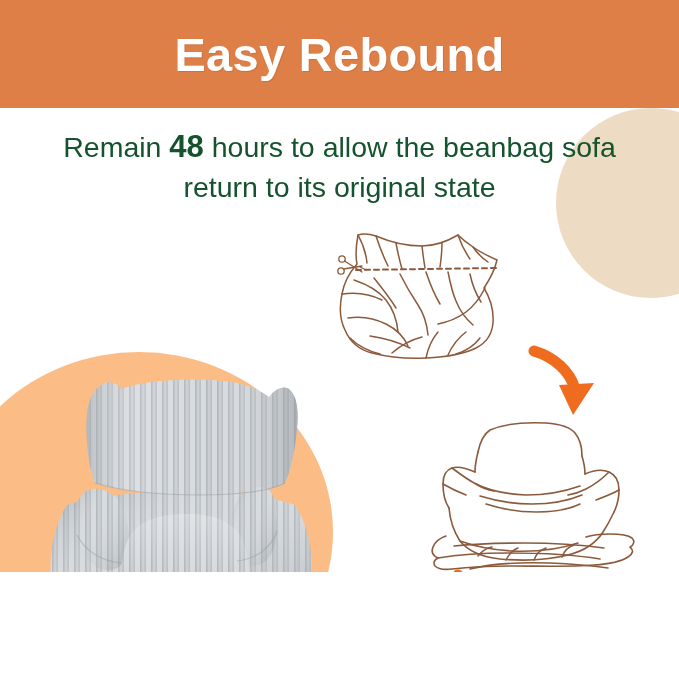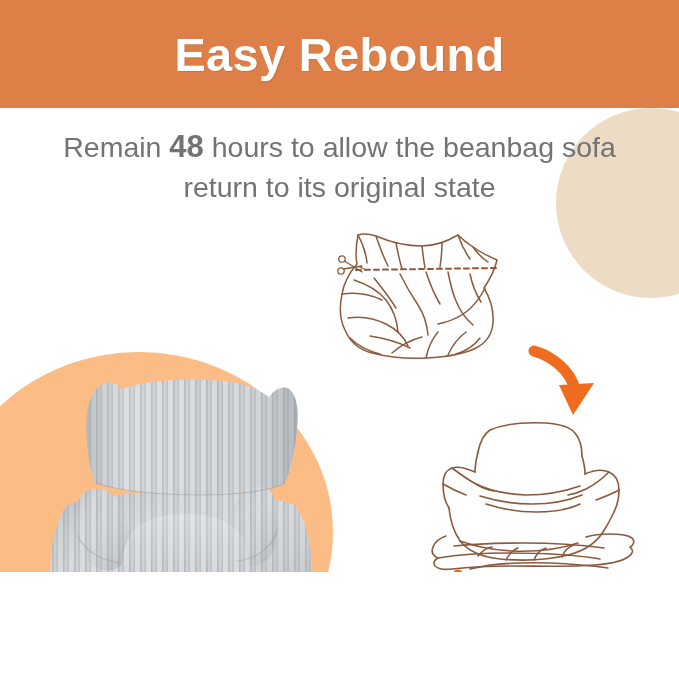--- a/index.html
+++ b/index.html
@@ -68,21 +68,21 @@
   }
 
   
   .subtitle {
     position: absolute;
     left: 0;
     top: 126px;
     width: 679px;
     text-align: center;
     z-index: 4;
-    color: #737373;
+    color: #14532d;
     font-family: "Liberation Sans", sans-serif;
     font-size: 28.5px;
     line-height: 1.37;
     padding: 0 40px;
     box-sizing: border-box;
   }
   .subtitle .hl {
     font-weight: bold;
     font-size: 31px;
   }

